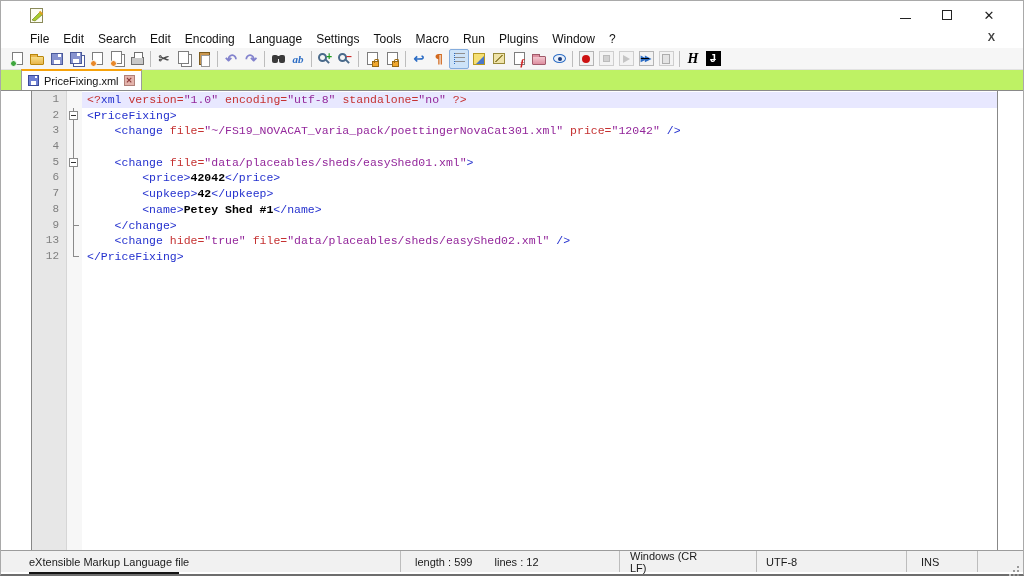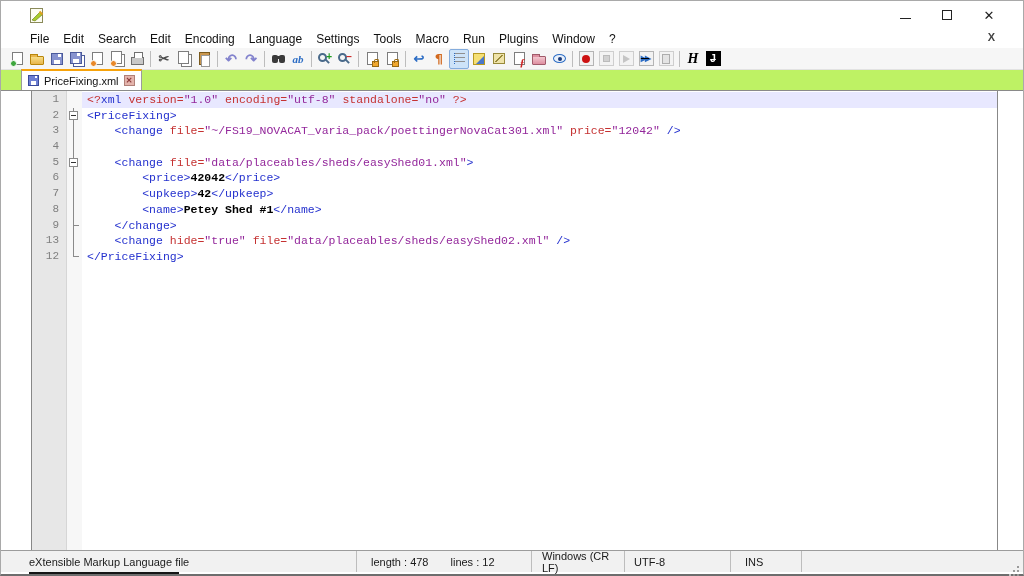--- a/index.html
+++ b/index.html
@@ -118,21 +118,21 @@
   .fold .fbox { position:absolute; left:3px; top:3.5px; width:9px; height:9px; background:#fff; border:1px solid #8a8a8a; }
   .fold .fbox::after { content:""; position:absolute; left:1px; top:3px; width:5px; height:1px; background:#333; }
   .fold .hb { position:absolute; left:7px; top:7.5px; width:6px; height:1px; background:#8a8a8a; }
   .code { flex:1; white-space:pre; padding-left:5px; color:#000; }
   .row.hl .code { background:#E8E8FF; }
   .c-t { color:#2431CE; } .c-a { color:#C53232; } .c-r { color:#C53232; }
   .c-s { color:#93279B; } .c-b { color:#000; font-weight:bold; } .c-p { color:#000; }
 
   
   .statusbar { position:absolute; left:0; right:0; bottom:2px; height:22px; background:#F1F1F1;
-               border-top:1px solid #9c9c9c; display:flex; align-items:center; font-size:11px; color:#1a1a1a; }
+               border-top:1px solid #9c9c9c; display:flex; align-items:center; font-size:11px; color:#1a1a1a;gap:44px; }
   .sb { height:100%; display:flex; align-items:center; flex:none; }
   .sb + .sb { border-left:1px solid #BDBDBD; }
   .sb1 { width:355px; padding-left:28px; }
   .sb2 { width:175px; padding-left:14px; gap:22px; }
   .sb3 { width:222px; padding-left:8px; gap:10px; }
   .sb4 { width:93px; padding-left:10px; }
   .sb5 { width:106px; padding-left:9px; }
   .sb6 { width:72px; padding-left:14px; border-right:1px solid #BDBDBD; }
   .grip { flex:1; height:100%; position:relative; }
   .grip::before { content:""; position:absolute; right:4px; bottom:4px; width:2px; height:2px; background:#9a9a9a;
@@ -467,21 +467,21 @@
           <span class="code"><span class="c-t">&lt;/PriceFixing&gt;</span></span>
         </div>
       </div>
   </div>
 
   <div class="statusbar">
     <div class="sb sb1">
         <span>eXtensible Markup Language file</span>
       </div>
     <div class="sb sb2">
-      <span>length : 478</span>
+      <span>length : 599</span>
       <span>lines : 12</span>
     </div>
     <div class="sb sb4">
         <span>Windows (CR LF)</span>
       </div>
     <div class="sb sb5">
         <span>UTF-8</span>
       </div>
     <div class="sb sb6">
         <span>INS</span>

